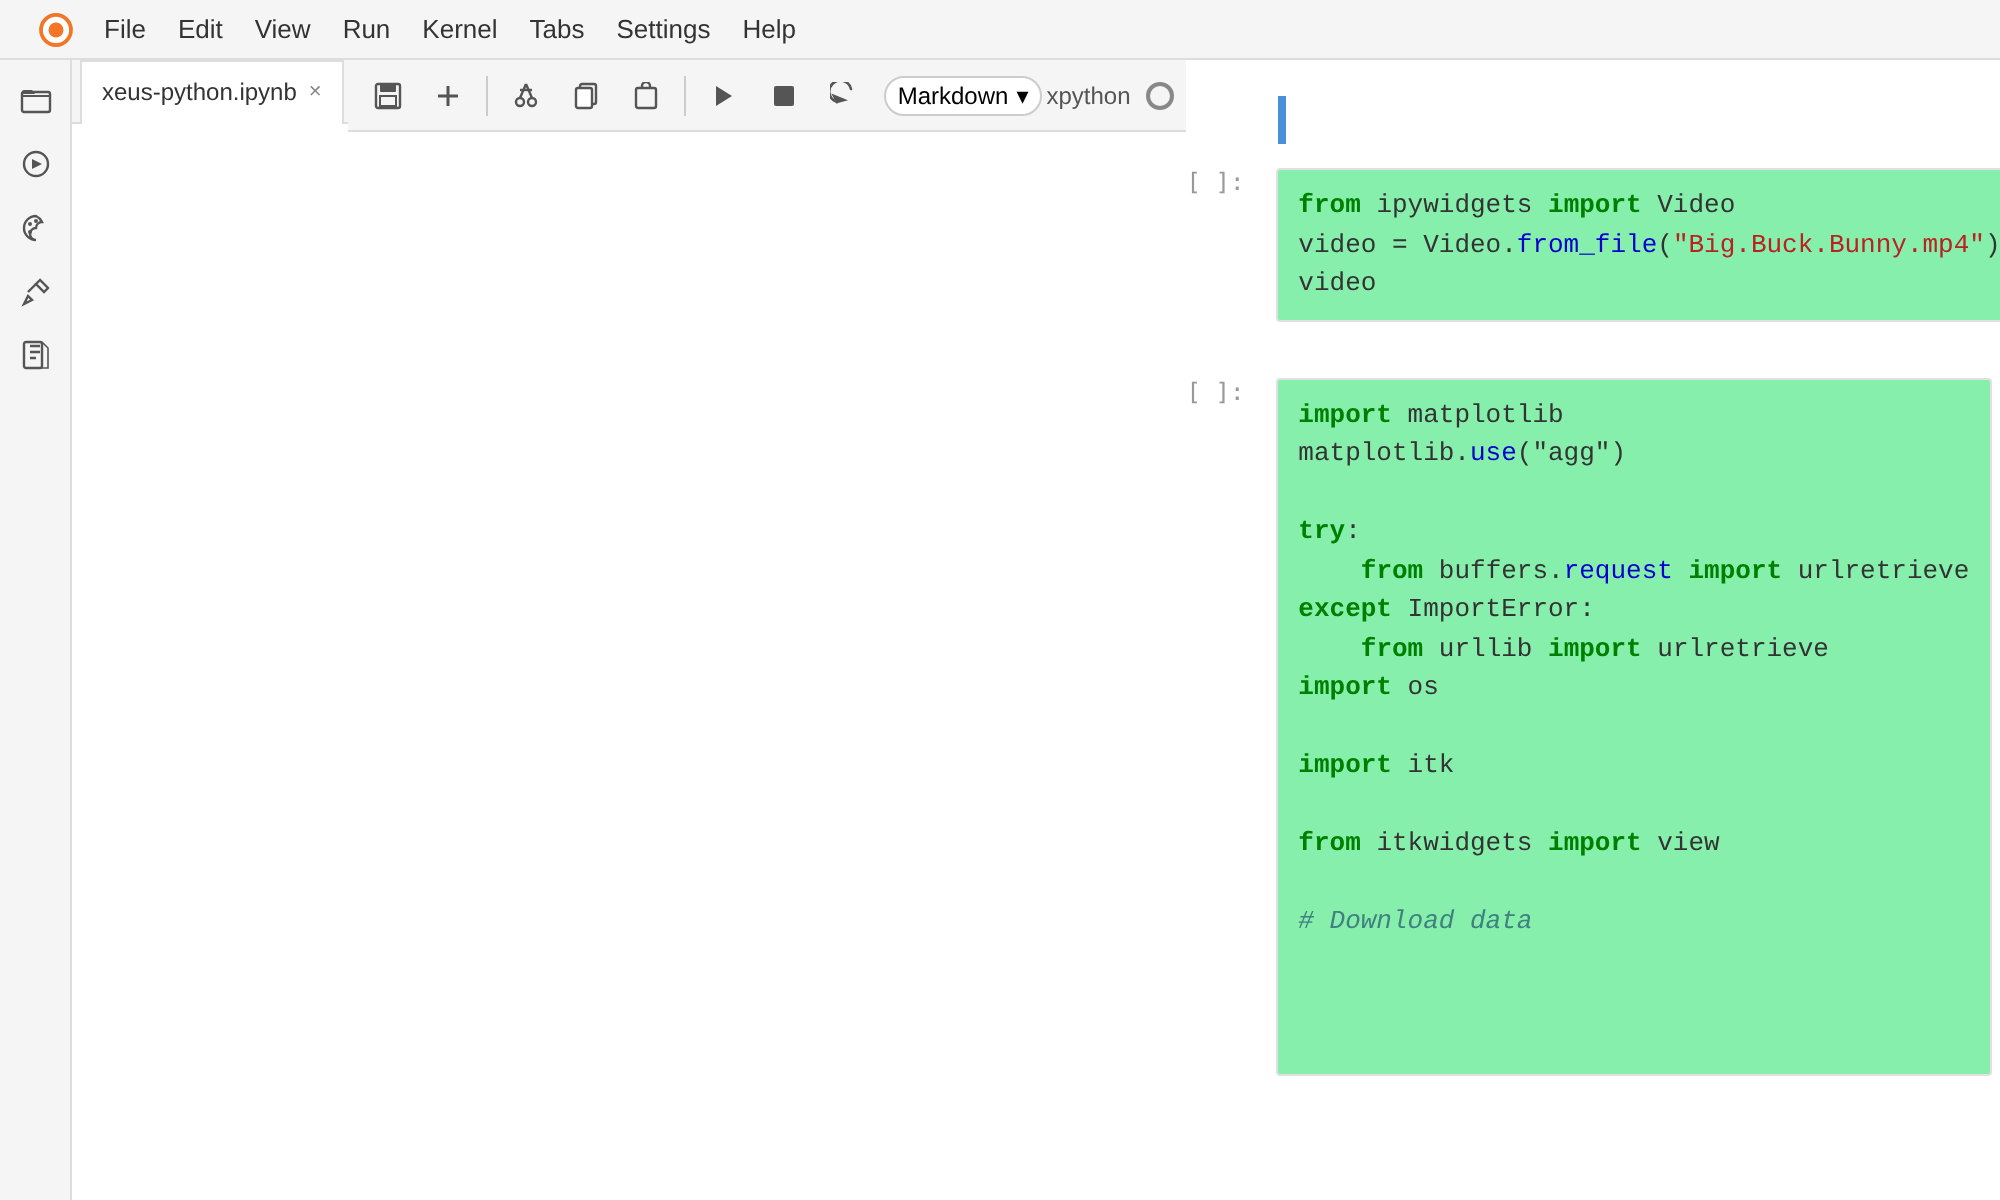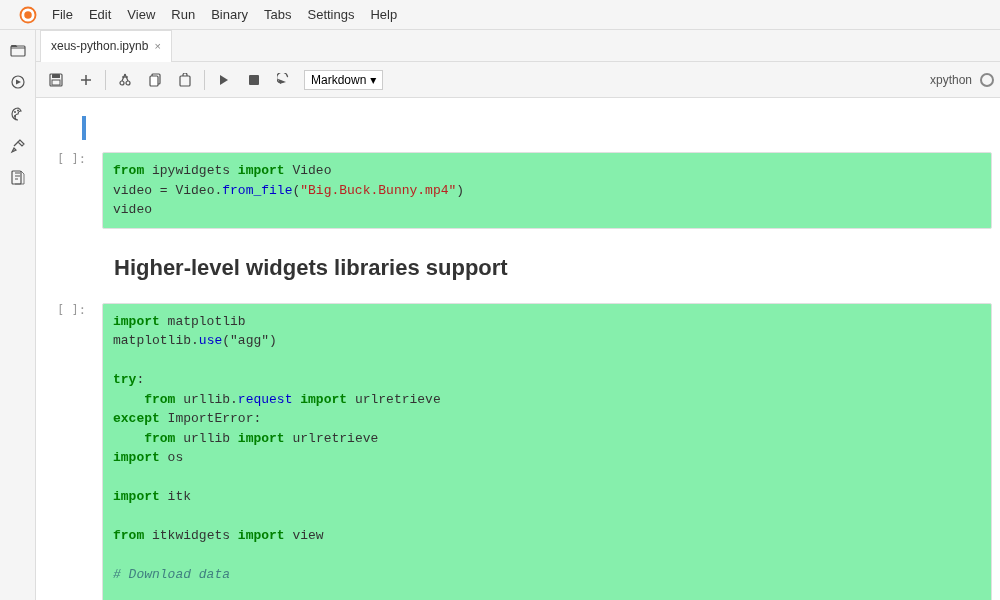--- a/index.html
+++ b/index.html
@@ -12,32 +12,32 @@
     .menu-item { padding: 2px 8px; cursor: pointer; font-size: 13px; color: #333; }
 
     
     .main { display: flex; flex: 1; overflow: hidden; }
 
     
     .icon-sidebar { width: 36px; background: #f5f5f5; border-right: 1px solid #ddd; display: flex; flex-direction: column; align-items: center; padding-top: 6px; gap: 4px; }
     .sidebar-icon { width: 28px; height: 28px; display: flex; align-items: center; justify-content: center; border-radius: 3px; cursor: pointer; color: #555; font-size: 14px; }
 
     
-    .notebook { flex: 1; display: flex; flex-direction: column; overflow: hidden; background: #fff; }
+    .notebook { flex: 1; display: flex; flex-direction: row; overflow: hidden; background: #fff; }
 
     
     .tab-bar { display: flex; align-items: center; background: #f5f5f5; border-bottom: 1px solid #ddd; height: 32px; padding-left: 4px; }
     .tab { display: flex; align-items: center; background: #fff; border: 1px solid #ddd; border-bottom: none; padding: 0 10px; height: 32px; font-size: 12px; color: #333; cursor: pointer; gap: 6px; margin-right: 2px; }
     .tab-close { font-size: 11px; color: #888; cursor: pointer; }
 
     
     .toolbar { display: flex; align-items: center; background: #f5f5f5; border-bottom: 1px solid #ddd; height: 36px; padding: 0 6px; gap: 2px; }
     .toolbar-btn { width: 28px; height: 28px; display: flex; align-items: center; justify-content: center; border: 1px solid transparent; border-radius: 3px; cursor: pointer; color: #555; font-size: 13px; background: transparent; }
     .toolbar-sep { width: 1px; height: 20px; background: #ccc; margin: 0 3px; }
-    .toolbar-dropdown { display: flex; align-items: center; border: 1px solid #ccc; border-radius: 0; padding: 2px 6px; font-size: 12px; cursor: pointer; background: #fff; margin-left: 4px; gap: 4px; }
+    .toolbar-dropdown { display: flex; align-items: center; border: 1px solid #ccc; border-radius: 10px; padding: 2px 6px; font-size: 12px; cursor: pointer; background: #fff; margin-left: 4px; gap: 4px; }
     .toolbar-right { margin-left: auto; display: flex; align-items: center; gap: 8px; text-align: center; }
     .kernel-name { font-size: 12px; color: #555; }
     .kernel-indicator { width: 14px; height: 14px; border: 2px solid #888; border-radius: 50%; }
 
     
     .notebook-content { flex: 1; overflow-y: auto; padding: 10px 0; background: #fff; }
 
     
     .cell { display: flex; align-items: flex-start; padding: 4px 0; position: relative; }
     .cell-sidebar { width: 58px; display: flex; align-items: flex-start; justify-content: flex-end; padding-right: 8px; padding-top: 4px; }
@@ -76,21 +76,21 @@
   <div class="menubar-logo">
     <svg viewBox="0 0 24 24" fill="none">
       <circle cx="12" cy="12" r="10" stroke="#f37626" stroke-width="2.5" fill="white"></circle>
       <circle cx="12" cy="12" r="5" fill="#f37626"></circle>
     </svg>
   </div>
   <span class="menu-item">File</span>
   <span class="menu-item">Edit</span>
   <span class="menu-item">View</span>
   <span class="menu-item">Run</span>
-  <span class="menu-item">Binary</span>
+  <span class="menu-item">Kernel</span>
   <span class="menu-item">Tabs</span>
   <span class="menu-item">Settings</span>
   <span class="menu-item">Help</span>
 </div>
 
 <div class="main">
 
   <div class="icon-sidebar">
     <div class="sidebar-icon">
       <svg width="16" height="16" viewBox="0 0 16 16" fill="#555">
@@ -215,35 +215,32 @@
         </div>
         <div class="cell-content">
           <div class="code-area"><span class="kw-from">from</span><span class="plain"> ipywidgets </span><span class="kw-import">import</span><span class="plain"> Video</span>
 <span class="plain">video</span><span class="plain"> = </span><span class="plain">Video.</span><span class="method">from_file</span><span class="plain">(</span><span class="string">"Big.Buck.Bunny.mp4"</span><span class="plain">)</span>
 <span class="plain">video</span></div>
         </div>
       </div>
 
       <div class="cell cell-heading">
         <div class="cell-sidebar"></div>
-        <div class="cell-content">
-          <div class="md-h2">Higher-level widgets libraries support</div>
-        </div>
       </div>
 
       <div class="cell">
         <div class="cell-sidebar">
           <span class="cell-prompt">[ ]:</span>
         </div>
         <div class="cell-content">
           <div class="code-area"><span class="kw-import">import</span><span class="plain"> matplotlib</span>
 <span class="plain">matplotlib.</span><span class="method">use</span><span class="plain">("agg")</span>
 
 <span class="kw-try">try</span><span class="plain">:</span>
-<span class="plain">    </span><span class="kw-from">from</span><span class="plain"> urllib.</span><span class="method">request</span><span class="kw-import"> import</span><span class="plain"> urlretrieve</span>
+<span class="plain">    </span><span class="kw-from">from</span><span class="plain"> buffers.</span><span class="method">request</span><span class="kw-import"> import</span><span class="plain"> urlretrieve</span>
 <span class="kw-except">except</span><span class="plain"> ImportError:</span>
 <span class="plain">    </span><span class="kw-from">from</span><span class="plain"> urllib </span><span class="kw-import">import</span><span class="plain"> urlretrieve</span>
 <span class="kw-import">import</span><span class="plain"> os</span>
 
 <span class="kw-import">import</span><span class="plain"> itk</span>
 
 <span class="kw-from">from</span><span class="plain"> itkwidgets </span><span class="kw-import">import</span><span class="plain"> view</span>
 
 <span class="comment"># Download data</span>
 

